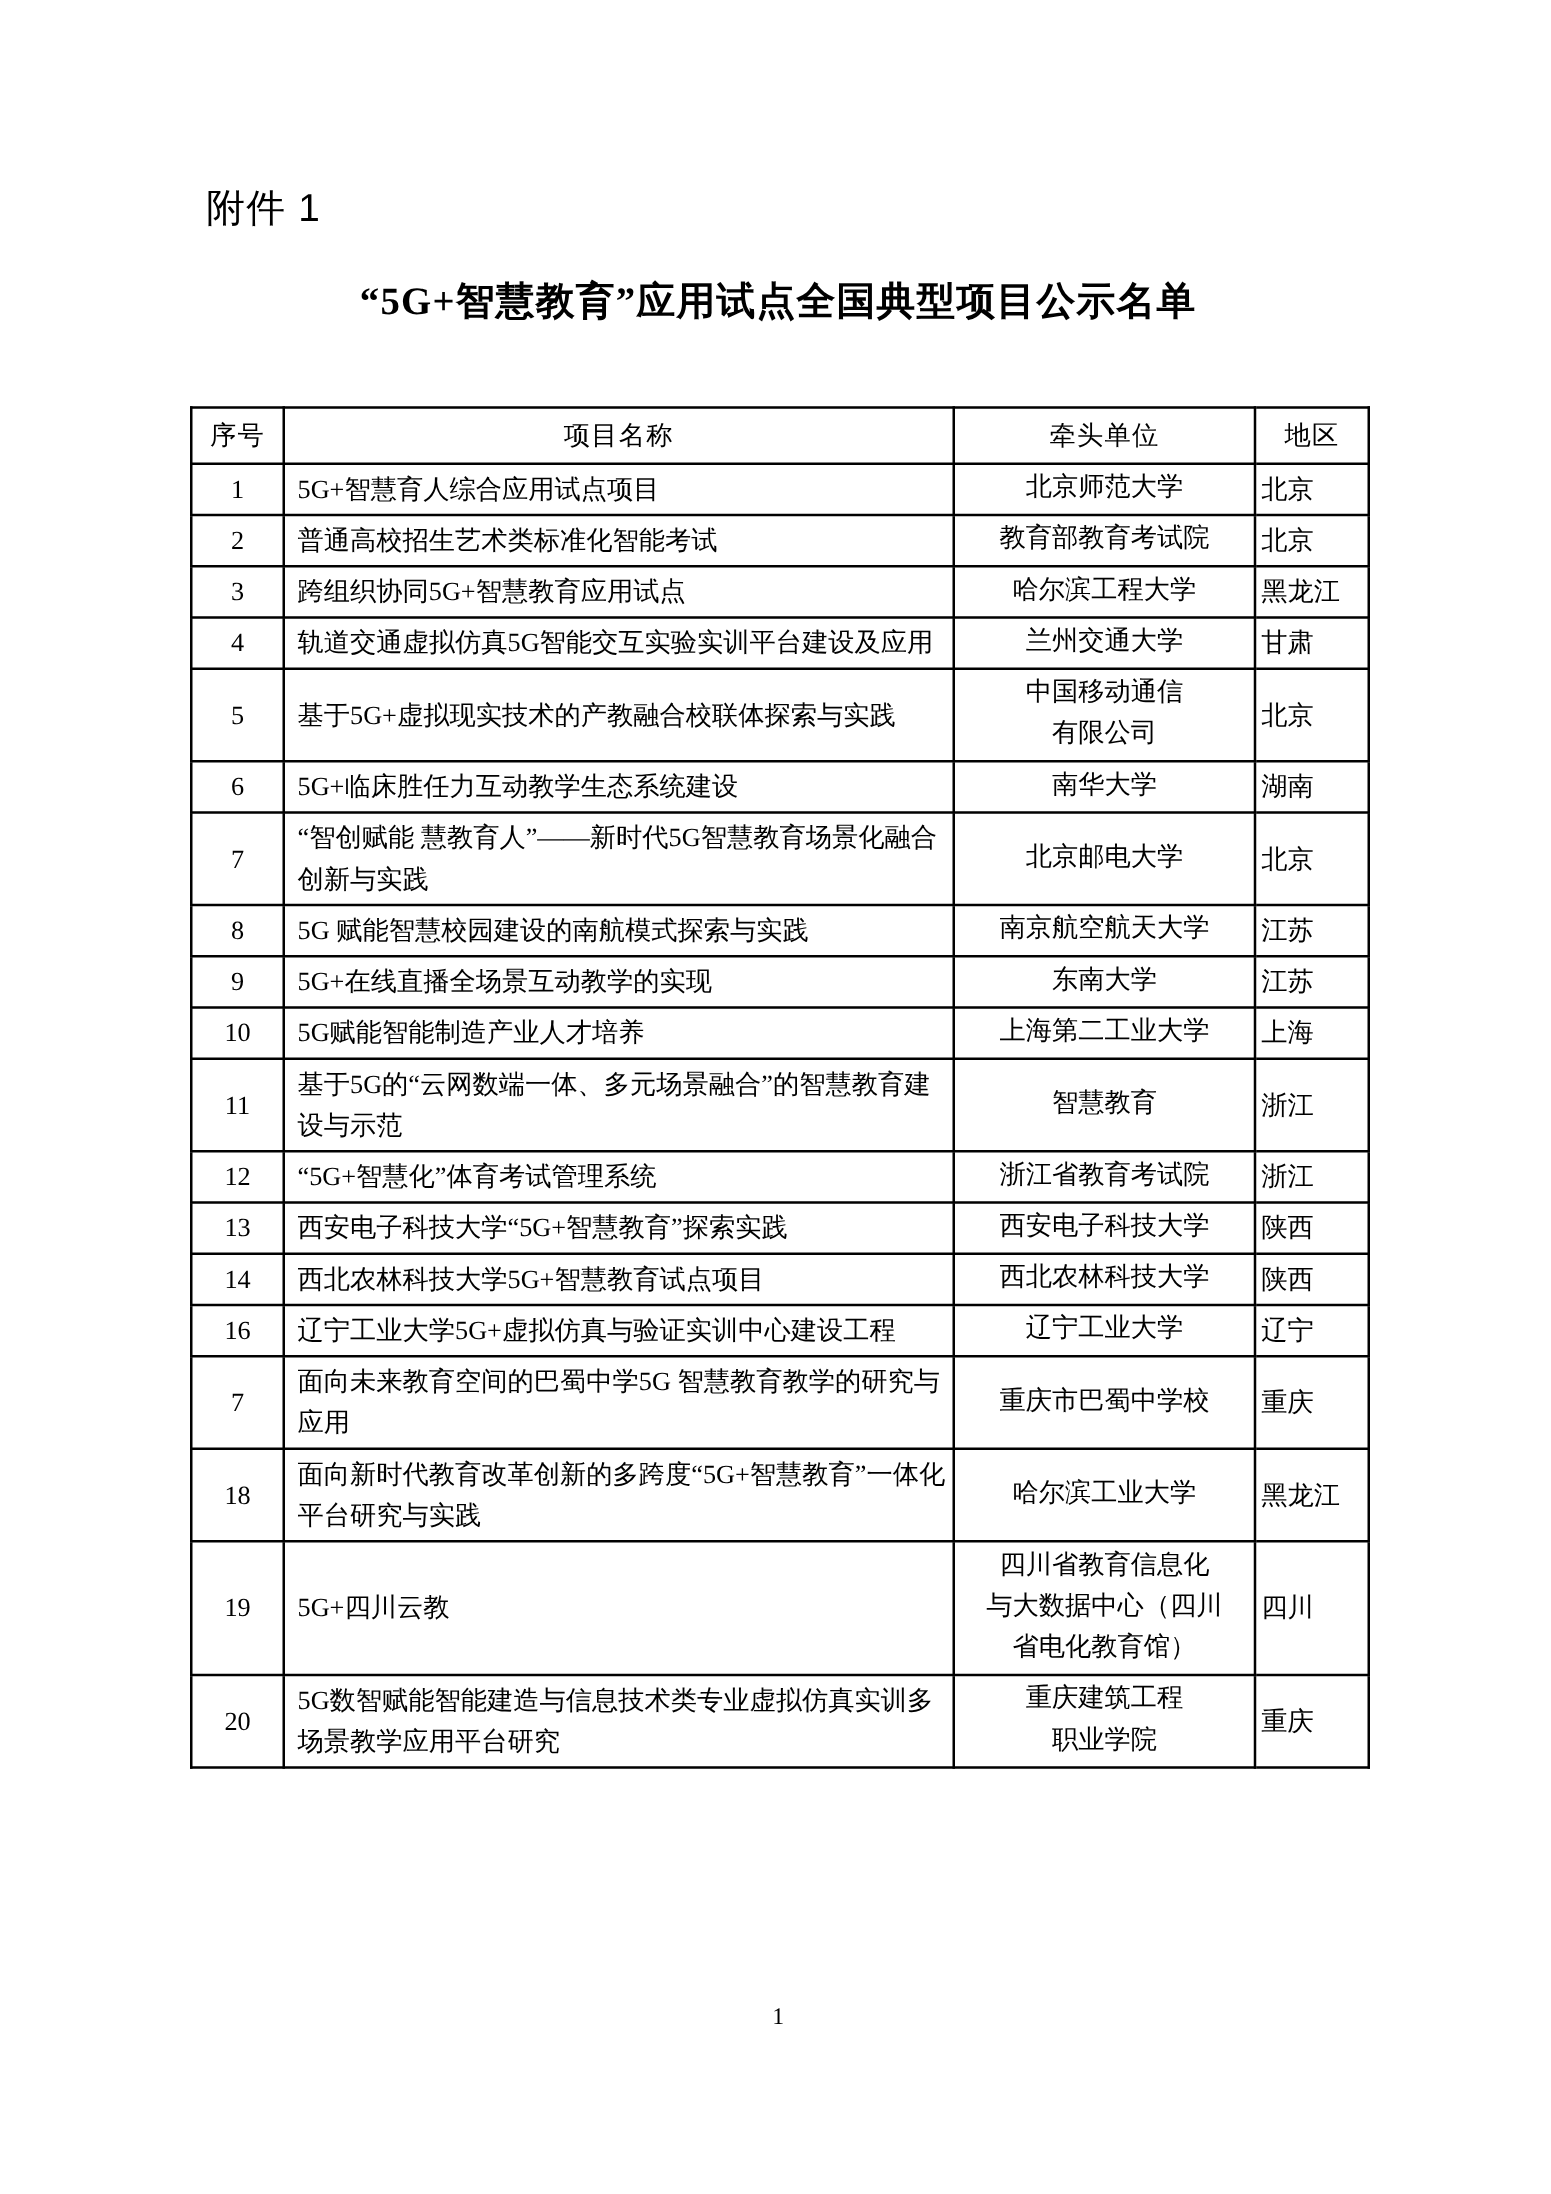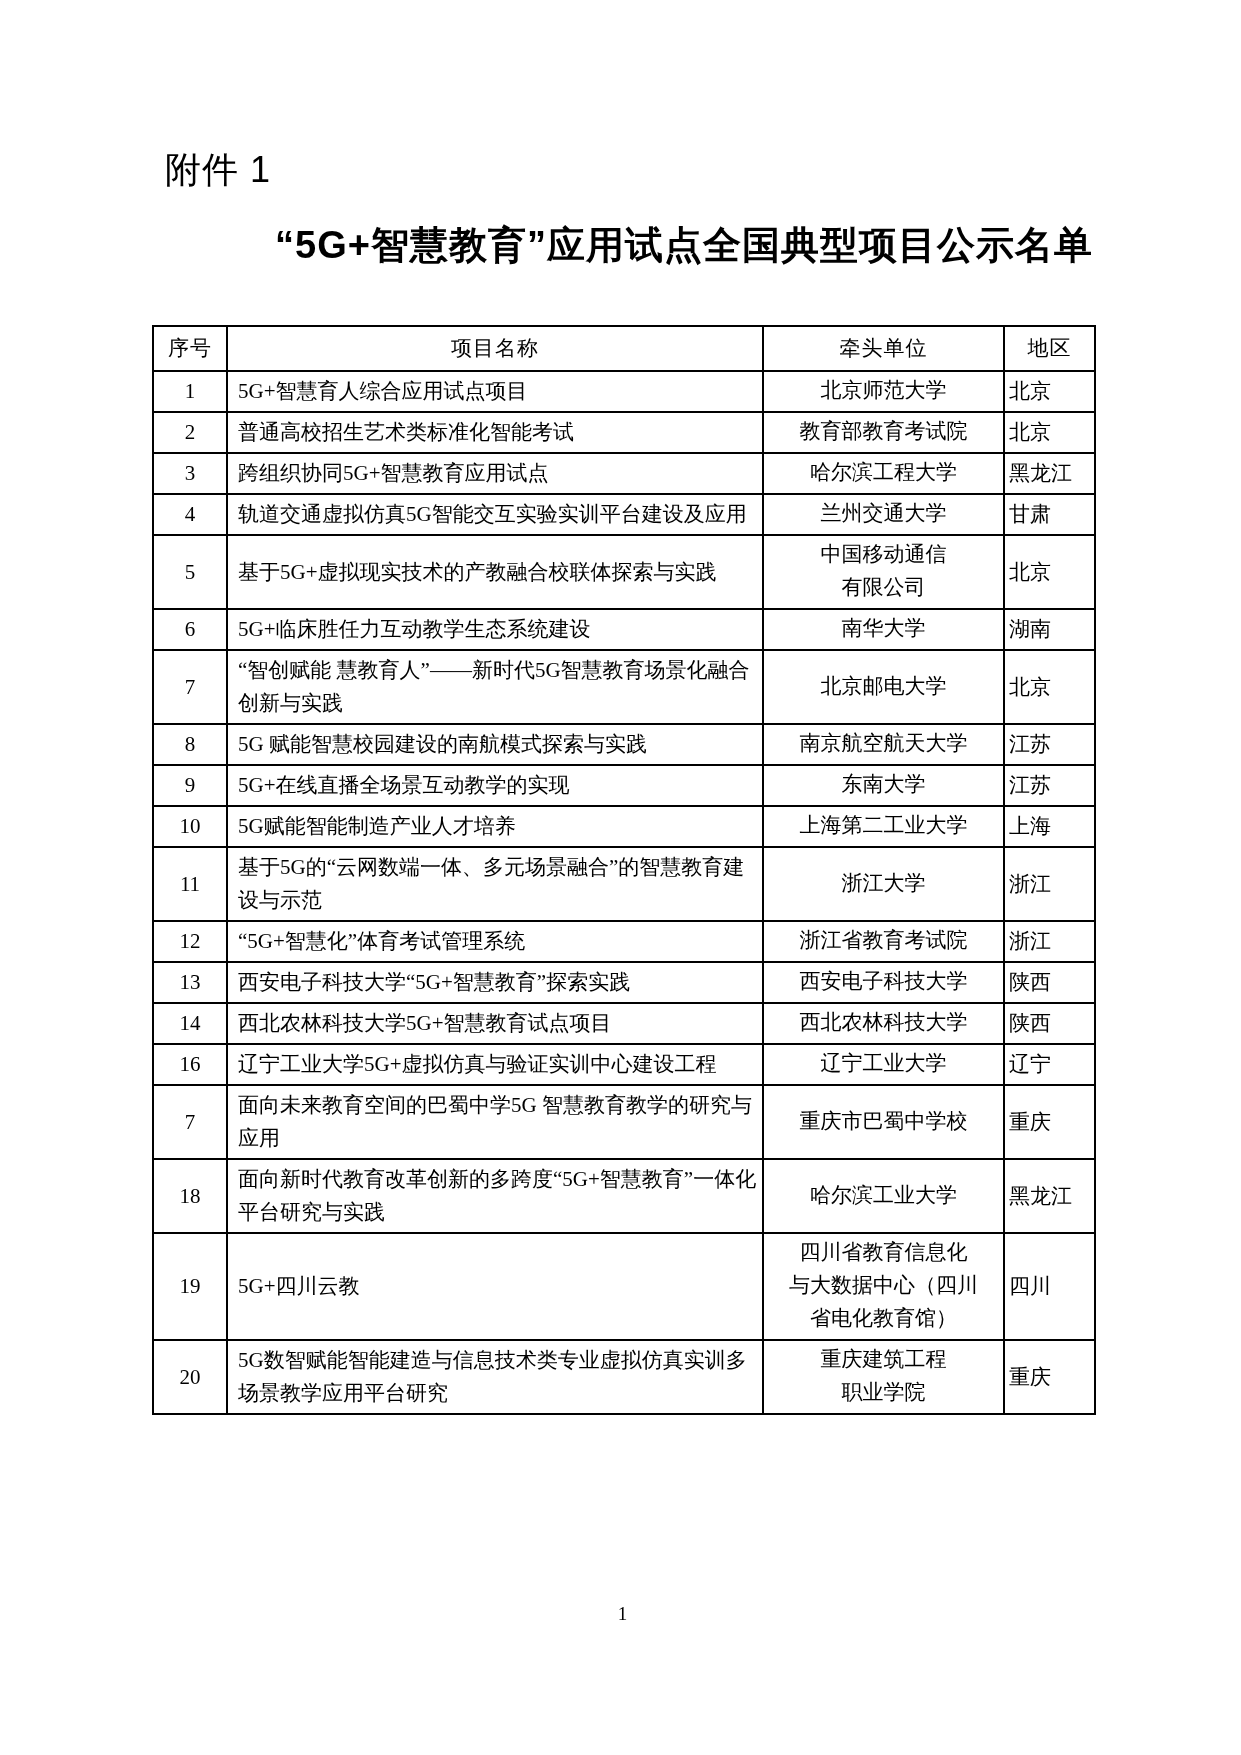--- a/index.html
+++ b/index.html
@@ -10,34 +10,34 @@
     height: 1755px;
     background: #ffffff;
     color: #000000;
     font-family: "Liberation Serif", "DejaVu Serif", serif;
     overflow: hidden;
   }
   .attachment-label {
     position: absolute;
     left: 165px;
     top: 146px;
-    font-size: 36px;
+    font-size: 31px;
     font-family: "Liberation Sans", "DejaVu Sans", sans-serif;
     color: #000000;
     letter-spacing: 1px;
   }
   .doc-title {
     position: absolute;
     left: 152px;
     top: 220px;
     width: 941px;
-    text-align: right;
-    font-size: 38px;
+    text-align: center;
+    font-size: 31px;
     font-weight: bold;
-    font-family: Liberation Sans, sans-serif;
+    font-family: Liberation Serif, serif;
     letter-spacing: 1px;
   }
   table.project-table {
     position: absolute;
     left: 152px;
     top: 325px;
     width: 942px;
     border-collapse: collapse;
     table-layout: fixed;
     font-size: 21px;
@@ -150,21 +150,21 @@
         </tr>
         <tr>
           <td class="col-num">10</td>
           <td class="col-project">5G赋能智能制造产业人才培养</td>
           <td class="col-unit">上海第二工业大学</td>
           <td class="col-region">上海</td>
         </tr>
         <tr>
           <td class="col-num">11</td>
           <td class="col-project">基于5G的“云网数端一体、多元场景融合”的智慧教育建设与示范</td>
-          <td class="col-unit">浙江大学</td>
+          <td class="col-unit">智慧教育</td>
           <td class="col-region">浙江</td>
         </tr>
         <tr>
           <td class="col-num">12</td>
           <td class="col-project">“5G+智慧化”体育考试管理系统</td>
           <td class="col-unit">浙江省教育考试院</td>
           <td class="col-region">浙江</td>
         </tr>
         <tr>
           <td class="col-num">13</td>

